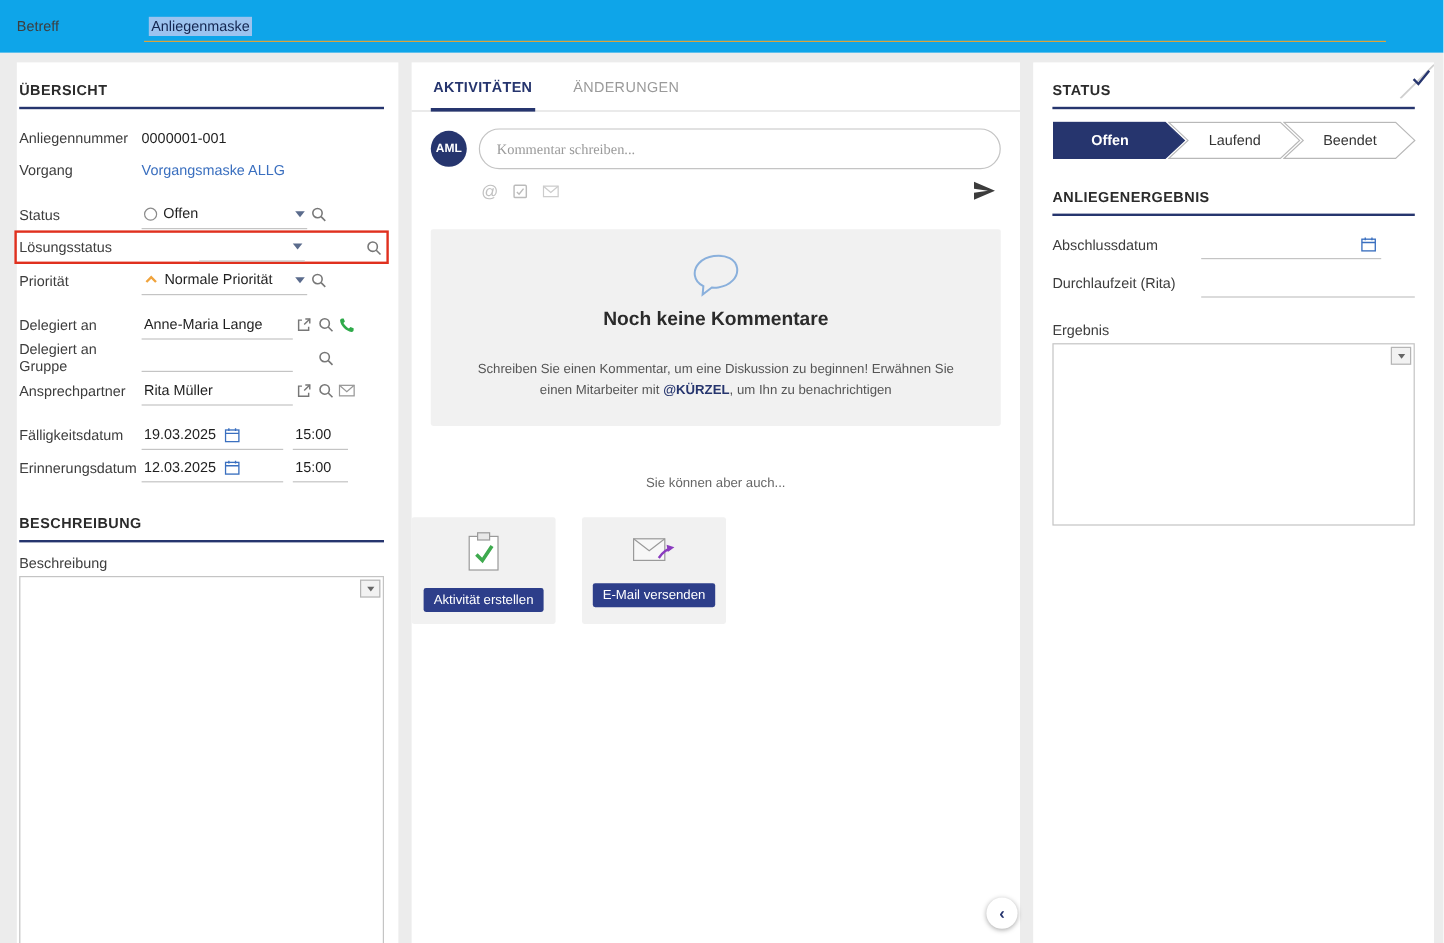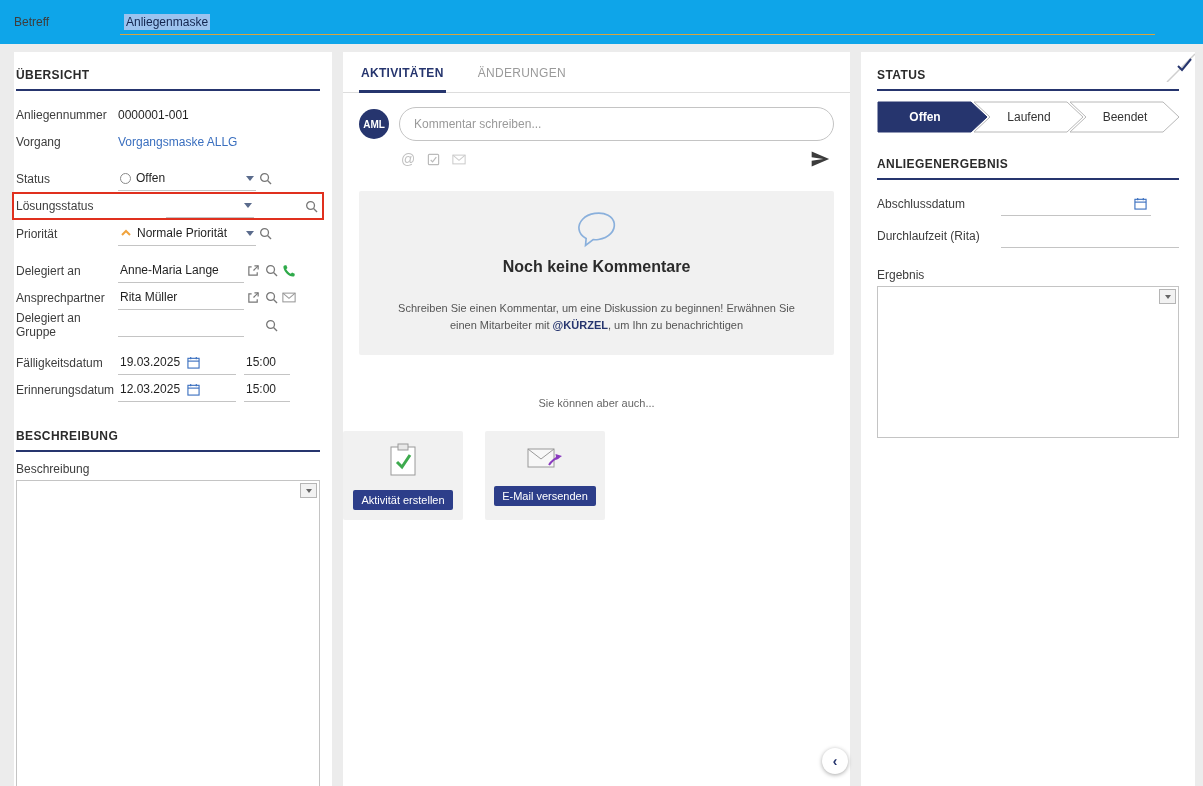--- a/index.html
+++ b/index.html
@@ -53,21 +53,21 @@
   
   .tabsbar { display:flex; gap:30px; padding:0 16px; border-bottom:1px solid #ddd; }
   .tab { padding:14px 2px 10px 2px; cursor:pointer; letter-spacing:.3px; }
   .tab.active { color:#26356e; font-weight:bold; border-bottom:3px solid #26356e; margin-bottom:-1px; }
   .tab.inactive { color:#9a9a9a; }
 
   .composer { display:flex; align-items:center; gap:10px; padding:14px 16px 2px 16px; }
   .avatar { width:30px; height:30px; border-radius:50%; background:#26356e; color:#fff;
             font-size:10px; font-weight:bold; display:flex; align-items:center; justify-content:center; flex:none; }
   .cinput { flex:1; height:34px; border:1px solid #c4c4c4; border-radius:17px; padding:0 14px;
-            font-family:Liberation Sans, sans-serif; font-size:12px; color:#333; outline:none; }
+            font-family:Liberation Serif, serif; font-size:12px; color:#333; outline:none; }
   .cinput::placeholder { color:#9a9a9a; }
   .ctools { display:flex; align-items:center; padding:6px 20px 0 58px; }
   .ctools .tool { margin-right:12px; color:#c0c0c0; font-size:14px; cursor:pointer; display:inline-flex; align-items:center; }
   .ctools .spacer { flex:1; }
   .send { cursor:pointer; display:inline-flex; }
 
   .emptybox { margin:22px 16px 0 16px; background:#f1f1f1; border-radius:2px; text-align:center;
               padding:20px 30px 22px 30px; }
   .emptybox .bubble { display:inline-block; margin-bottom:8px; }
   .empty-title { font-weight:bold; color:#2b2b2b; margin-bottom:24px; font-size:16px; }
@@ -198,20 +198,33 @@
           </svg>
       </span>
       <span class="icbtn">
         <svg width="14" height="14" viewBox="0 0 16 16">
             <path d="M3.5,1.5 C2.5,1.5 1.5,2.5 1.6,3.6 C2,8.5 7.5,14 12.4,14.4 C13.5,14.5 14.5,13.5 14.5,12.5 L14.5,11 L11.5,9.8 L10,11.2 C8,10.2 5.8,8 4.8,6 L6.2,4.5 L5,1.5 Z" fill="#2faa4a"></path>
           </svg>
       </span>
     </div>
 
     <div class="frow">
+      <span class="flabel">Delegiert an Gruppe</span>
+      <div class="combo" style="width:126px;">
+        <span class="fvalue"></span>
+      </div>
+      <span class="icbtn" style="margin-left:18px;">
+        <svg width="13" height="13" viewBox="0 0 14 14">
+            <circle cx="6" cy="6" r="4.2" fill="none" stroke="#777" stroke-width="1.4"></circle>
+            <line x1="9.2" y1="9.2" x2="13" y2="13" stroke="#777" stroke-width="1.4"></line>
+          </svg>
+      </span>
+    </div>
+
+    <div class="frow">
       <span class="flabel">Ansprechpartner</span>
       <div class="combo" style="width:126px;">
         <span class="fvalue">Rita Müller</span>
       </div>
       <span class="icbtn">
         <svg width="13" height="13" viewBox="0 0 14 14">
             <path d="M5,3 H2 V12 H11 V9" fill="none" stroke="#777" stroke-width="1.3"></path>
             <path d="M8,2 H12 V6" fill="none" stroke="#777" stroke-width="1.3"></path>
             <line x1="12" y1="2" x2="7" y2="7" stroke="#777" stroke-width="1.3"></line>
           </svg>
@@ -219,33 +232,20 @@
       <span class="icbtn">
         <svg width="13" height="13" viewBox="0 0 14 14">
             <circle cx="6" cy="6" r="4.2" fill="none" stroke="#777" stroke-width="1.4"></circle>
             <line x1="9.2" y1="9.2" x2="13" y2="13" stroke="#777" stroke-width="1.4"></line>
           </svg>
       </span>
       <span class="icbtn">
         <svg width="14" height="11" viewBox="0 0 16 12">
             <rect x="1" y="1" width="14" height="10" fill="none" stroke="#999" stroke-width="1.2"></rect>
             <path d="M1,1 L8,7 L15,1" fill="none" stroke="#999" stroke-width="1.2"></path>
-          </svg>
-      </span>
-    </div>
-
-    <div class="frow">
-      <span class="flabel">Delegiert an Gruppe</span>
-      <div class="combo" style="width:126px;">
-        <span class="fvalue"></span>
-      </div>
-      <span class="icbtn" style="margin-left:18px;">
-        <svg width="13" height="13" viewBox="0 0 14 14">
-            <circle cx="6" cy="6" r="4.2" fill="none" stroke="#777" stroke-width="1.4"></circle>
-            <line x1="9.2" y1="9.2" x2="13" y2="13" stroke="#777" stroke-width="1.4"></line>
           </svg>
       </span>
     </div>
 
     <div class="gap-sm"></div>
 
     <div class="frow">
       <span class="flabel">Fälligkeitsdatum</span>
       <div class="datebox">
         <span class="fvalue">19.03.2025</span>

